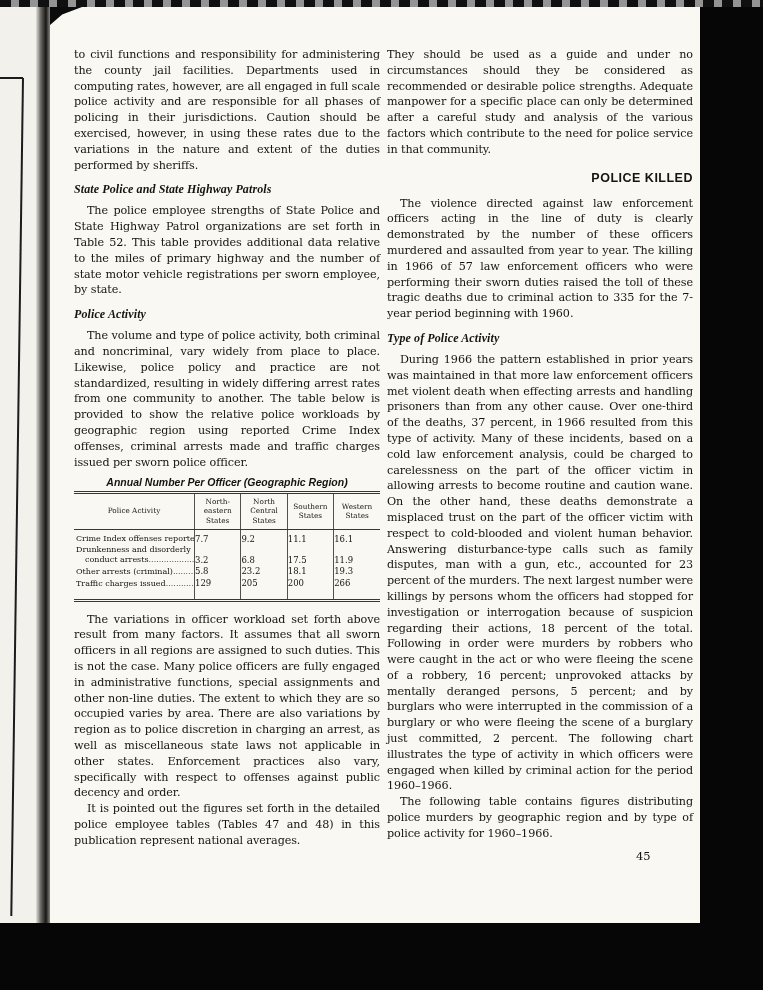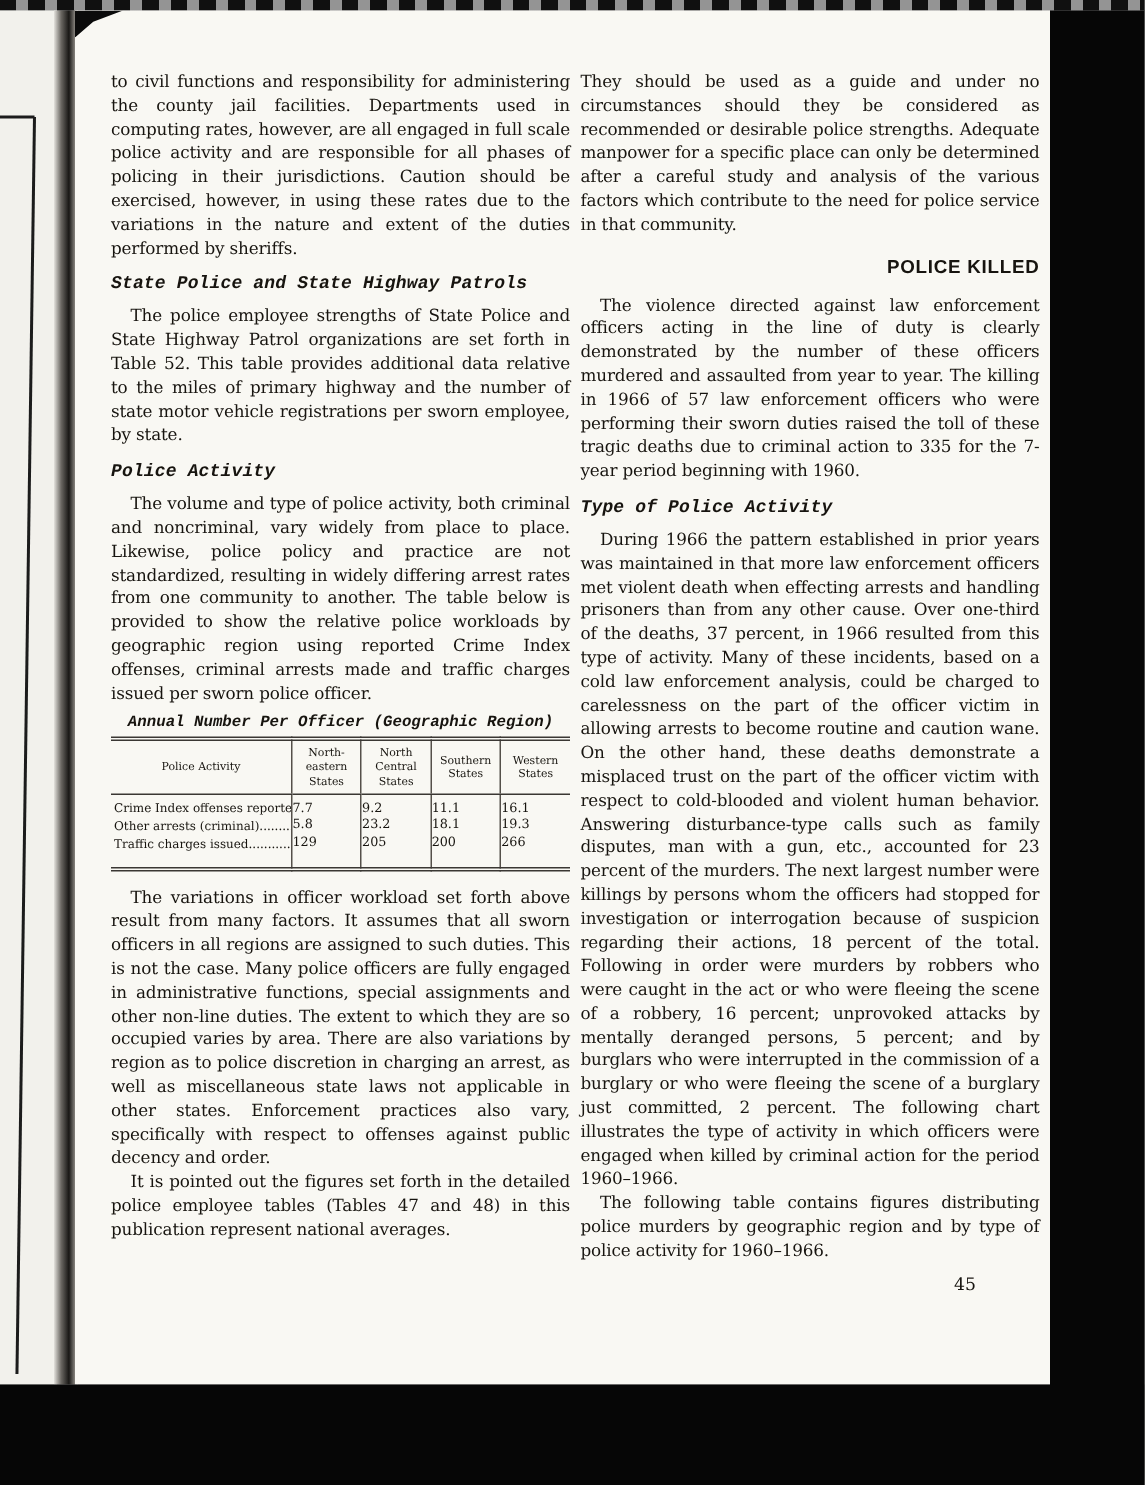--- a/index.html
+++ b/index.html
@@ -25,25 +25,25 @@
 
   .col{position:absolute;top:40px;width:306px;}
   .col-left{left:24px;}
   .col-right{left:337px;}
 
   .body-text{font:11.2px/15.8px "DejaVu Serif",serif;text-align:justify;margin:0;
              letter-spacing:-0.1px;}
   .ind{text-indent:13px;}
   .gap-top{margin-top:10px;}
 
-  .script-heading{font-family:Liberation Mono, monospace;font-style:italic;font-weight:bold;
+  .script-heading{font-family:Liberation Serif, serif;font-style:italic;font-weight:bold;
                   font-size:12px;line-height:14px;margin:9px 0 7px;letter-spacing:0.1px;}
   .caps-heading{font-family:"Liberation Sans",sans-serif;font-weight:bold;font-size:12.5px;
                 text-align:right;letter-spacing:0.5px;margin:13px 0 11px;}
-  .table-title{font-family:Liberation Mono, monospace;font-style:italic;font-weight:bold;
+  .table-title{font-family:Liberation Sans, sans-serif;font-style:italic;font-weight:bold;
                font-size:10.5px;text-align:center;margin:6px 0 3px;}
 
   table.data-table{width:100%;border-collapse:collapse;table-layout:fixed;
                    border-top:3px double #3a3733;border-bottom:3px double #3a3733;}
   .data-table th{font:normal 7.3px/1.25 "DejaVu Serif",serif;text-align:center;vertical-align:middle;
                  padding:3px 1px 4px;border-bottom:1px solid #3a3733;}
   .data-table th.label-col{width:118px;}
   .data-table .vline{border-left:1px solid #55504a;}
   .data-table td{vertical-align:bottom;}
   .data-table td.lbl{font:8px/1.25 "DejaVu Serif",serif;padding:1px 0 0 2px;overflow:hidden;white-space:nowrap;}
@@ -93,20 +93,30 @@
         </thead>
         <tbody>
           <tr class="first">
             <td class="lbl">Crime Index offenses reported....</td>
             <td class="val vline">7.7</td>
             <td class="val vline">9.2</td>
             <td class="val vline">11.1</td>
             <td class="val vline">16.1</td>
           </tr>
           <tr>
+            <td class="lbl">
+              <span>Drunkenness and disorderly</span>
+              <span class="l2">conduct arrests..................</span>
+            </td>
+            <td class="val vline">3.2</td>
+            <td class="val vline">6.8</td>
+            <td class="val vline">17.5</td>
+            <td class="val vline">11.9</td>
+          </tr>
+          <tr>
             <td class="lbl">Other arrests (criminal)............</td>
             <td class="val vline">5.8</td>
             <td class="val vline">23.2</td>
             <td class="val vline">18.1</td>
             <td class="val vline">19.3</td>
           </tr>
           <tr>
             <td class="lbl">Traffic charges issued..............</td>
             <td class="val vline">129</td>
             <td class="val vline">205</td>

